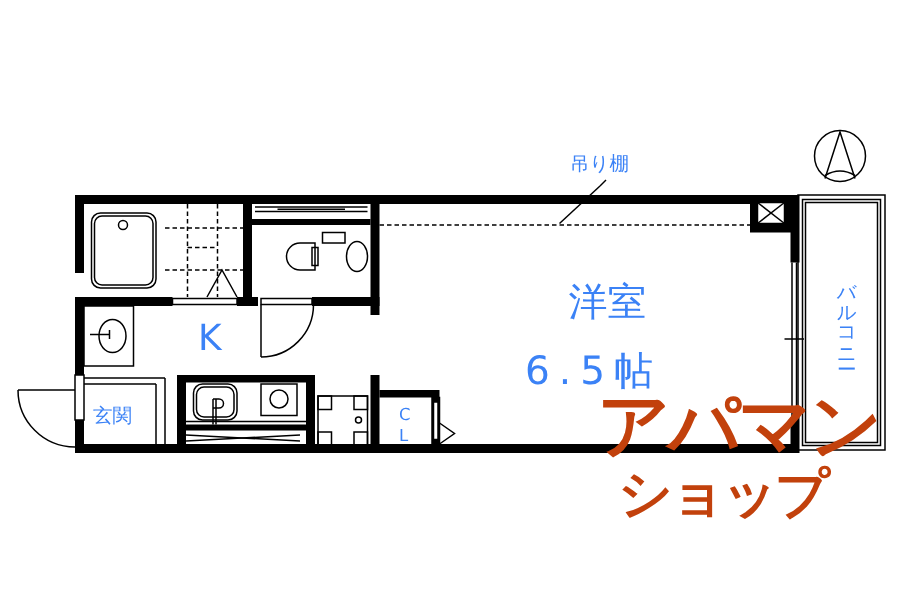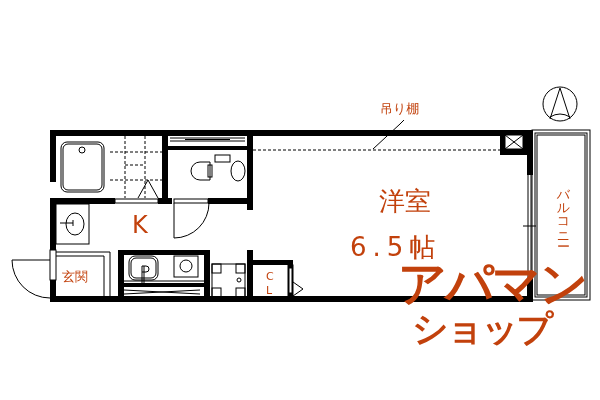--- a/index.html
+++ b/index.html
@@ -1,18 +1,18 @@
 <!DOCTYPE html>
 <html><head>
 <meta charset="utf-8">
 <style>
   html,body{margin:0;padding:0;background:#fff;}
   body{width:600px;height:400px;position:relative;overflow:hidden;font-family:"DejaVu Sans",sans-serif;}
   svg{position:absolute;left:0;top:0;}
-  .lbl{position:absolute;color:#c2410c;white-space:nowrap;}
+  .lbl{position:absolute;color:#3b82f6;white-space:nowrap;}
   .wm{position:absolute;color:#c2410c;font-weight:bold;white-space:nowrap;letter-spacing:-2px;}
 </style>
 </head>
 <body>
 
 <svg width="600" height="400" viewBox="0 0 600 400">
 
   <g fill="none" stroke="#000" stroke-width="1">
     <rect x="532" y="130" width="58" height="170"></rect>
     <rect x="535" y="133" width="52" height="164"></rect>

